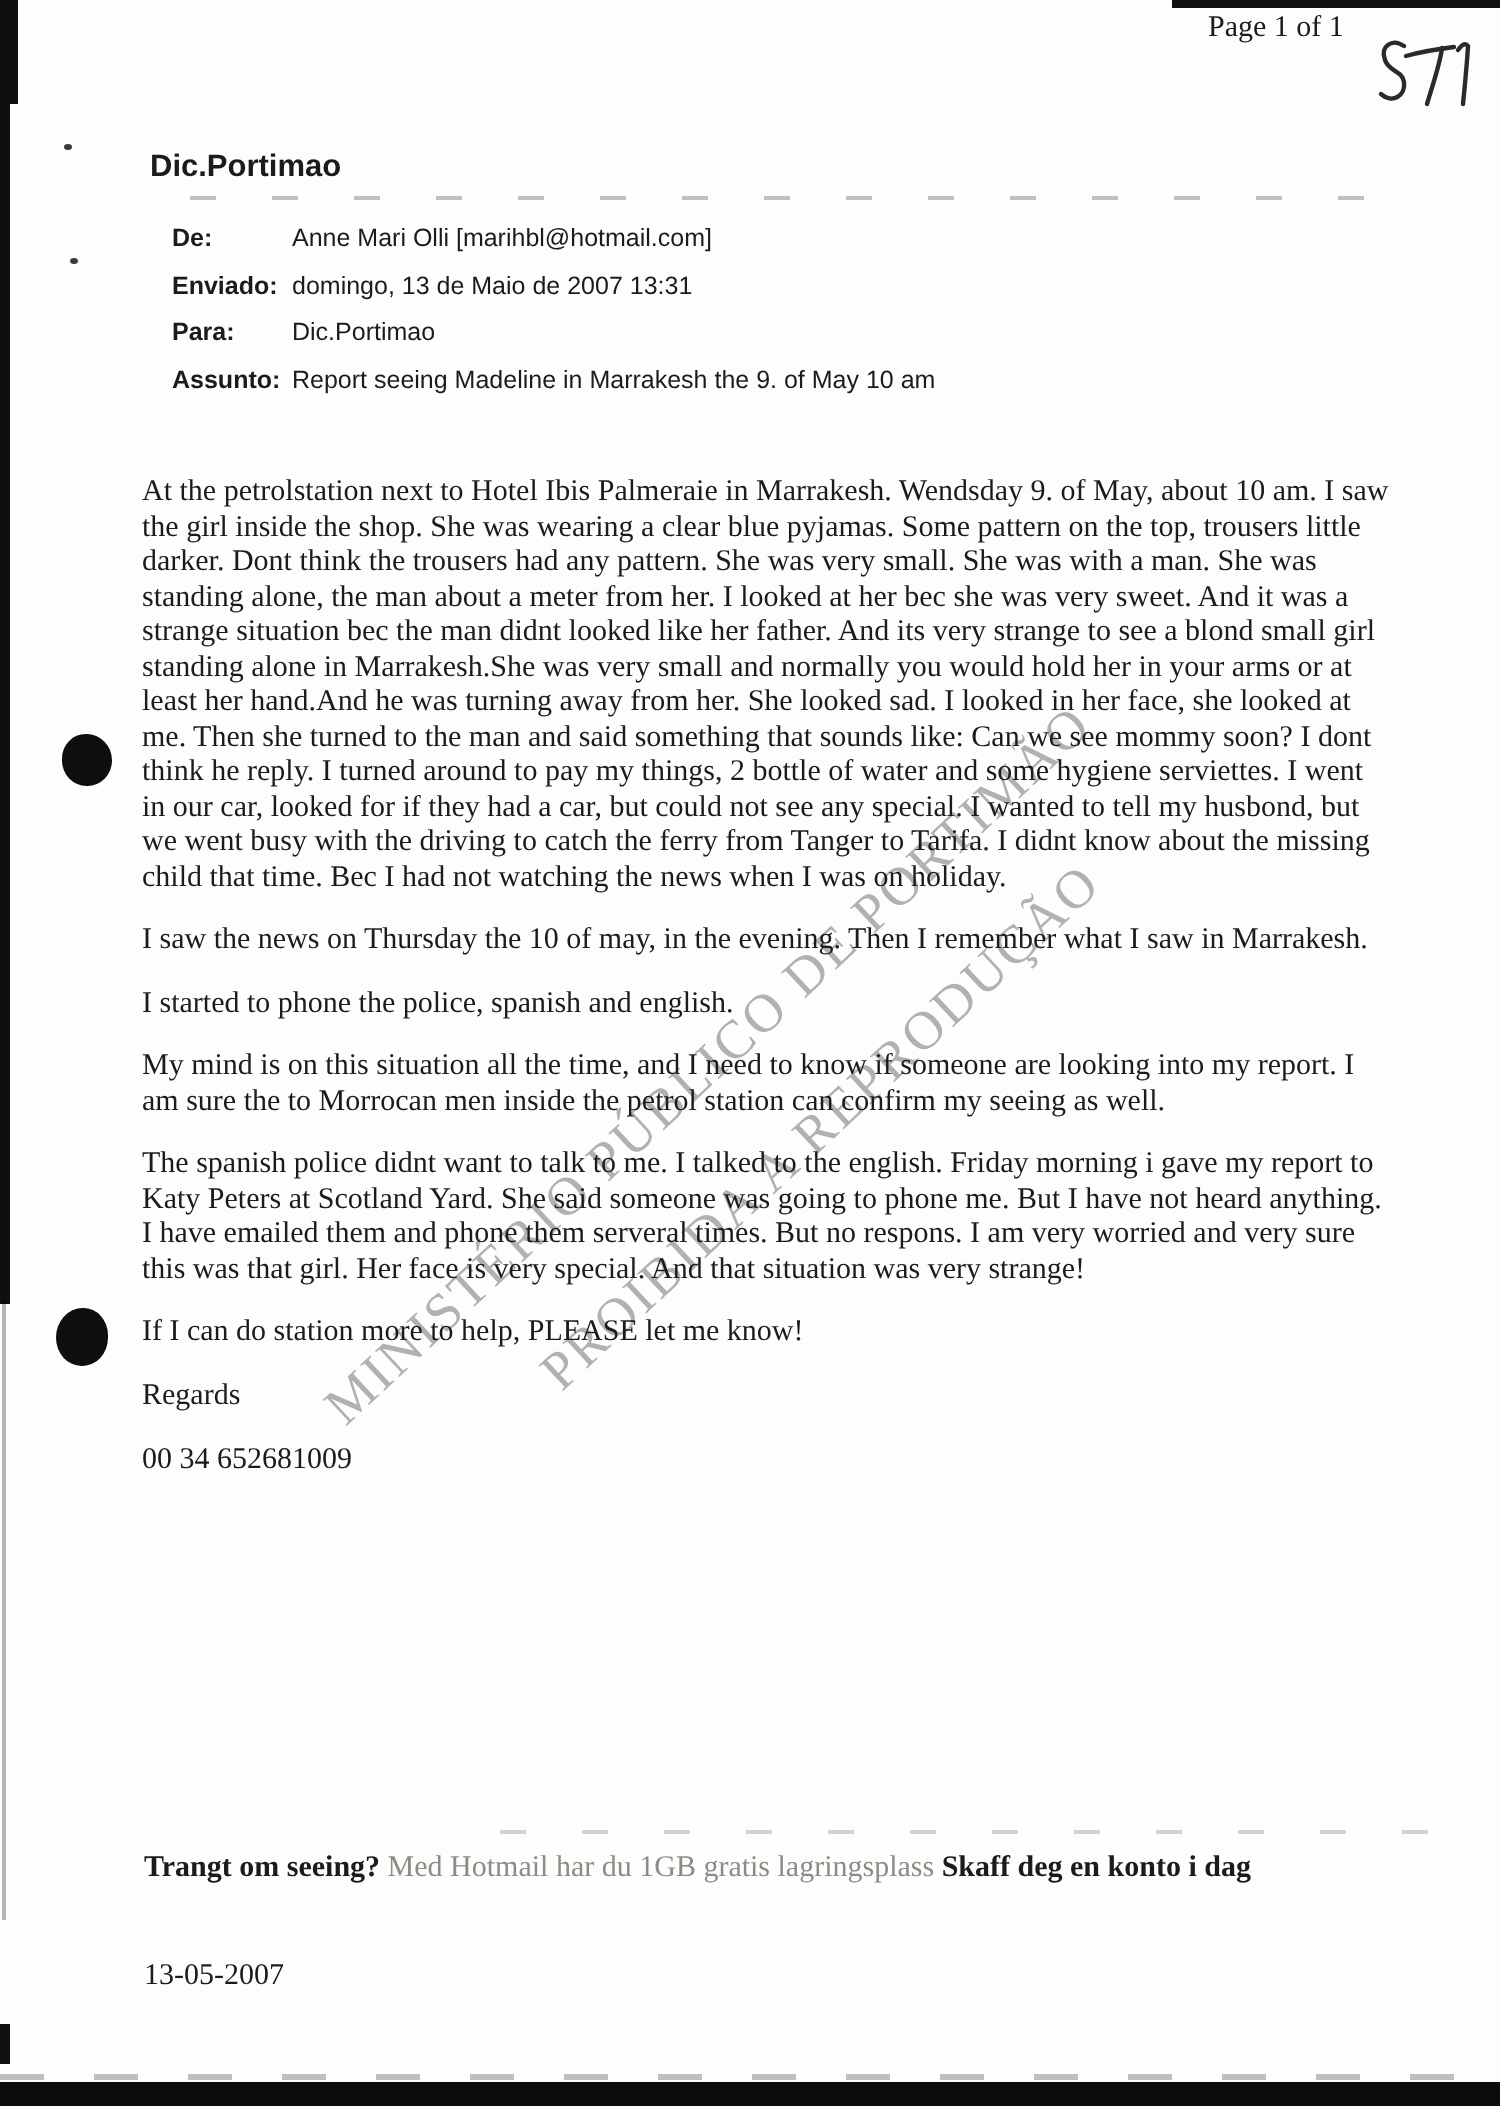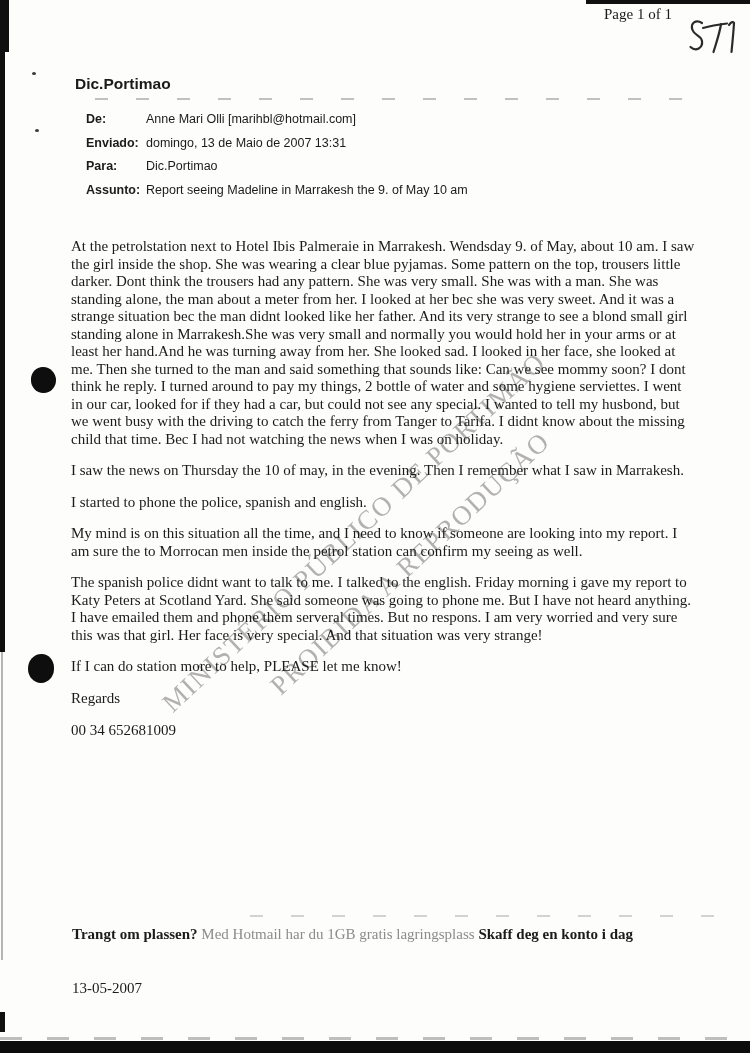--- a/index.html
+++ b/index.html
@@ -120,21 +120,21 @@
     <p>I saw the news on Thursday the 10 of may, in the evening. Then I remember what I saw in Marrakesh.</p>
     <p>I started to phone the police, spanish and english.</p>
     <p>My mind is on this situation all the time, and I need to know if someone are looking into my report. I am sure the to Morrocan men inside the petrol station can confirm my seeing as well.</p>
     <p>The spanish police didnt want to talk to me. I talked to the english. Friday morning i gave my report to Katy Peters at Scotland Yard. She said someone was going to phone me. But I have not heard anything. I have emailed them and phone them serveral times. But no respons. I am very worried and very sure this was that girl. Her face is very special. And that situation was very strange!</p>
     <p>If I can do station more to help, PLEASE let me know!</p>
     <p class="sig">Regards</p>
     <p class="sig">00 34 652681009</p>
   </div>
 
   <div class="footer-promo">
-    <span class="promo-bold">Trangt om plassen?</span>
+    <span class="promo-bold">Trangt om seeing?</span>
     <span> </span>
     <span class="promo-light">Med Hotmail har du 1GB gratis lagringsplass</span>
     <span> </span>
     <span class="promo-bold">Skaff deg en konto i dag</span>
   </div>
 
   <div class="scan-date">13-05-2007</div>
 
 </div>
 

